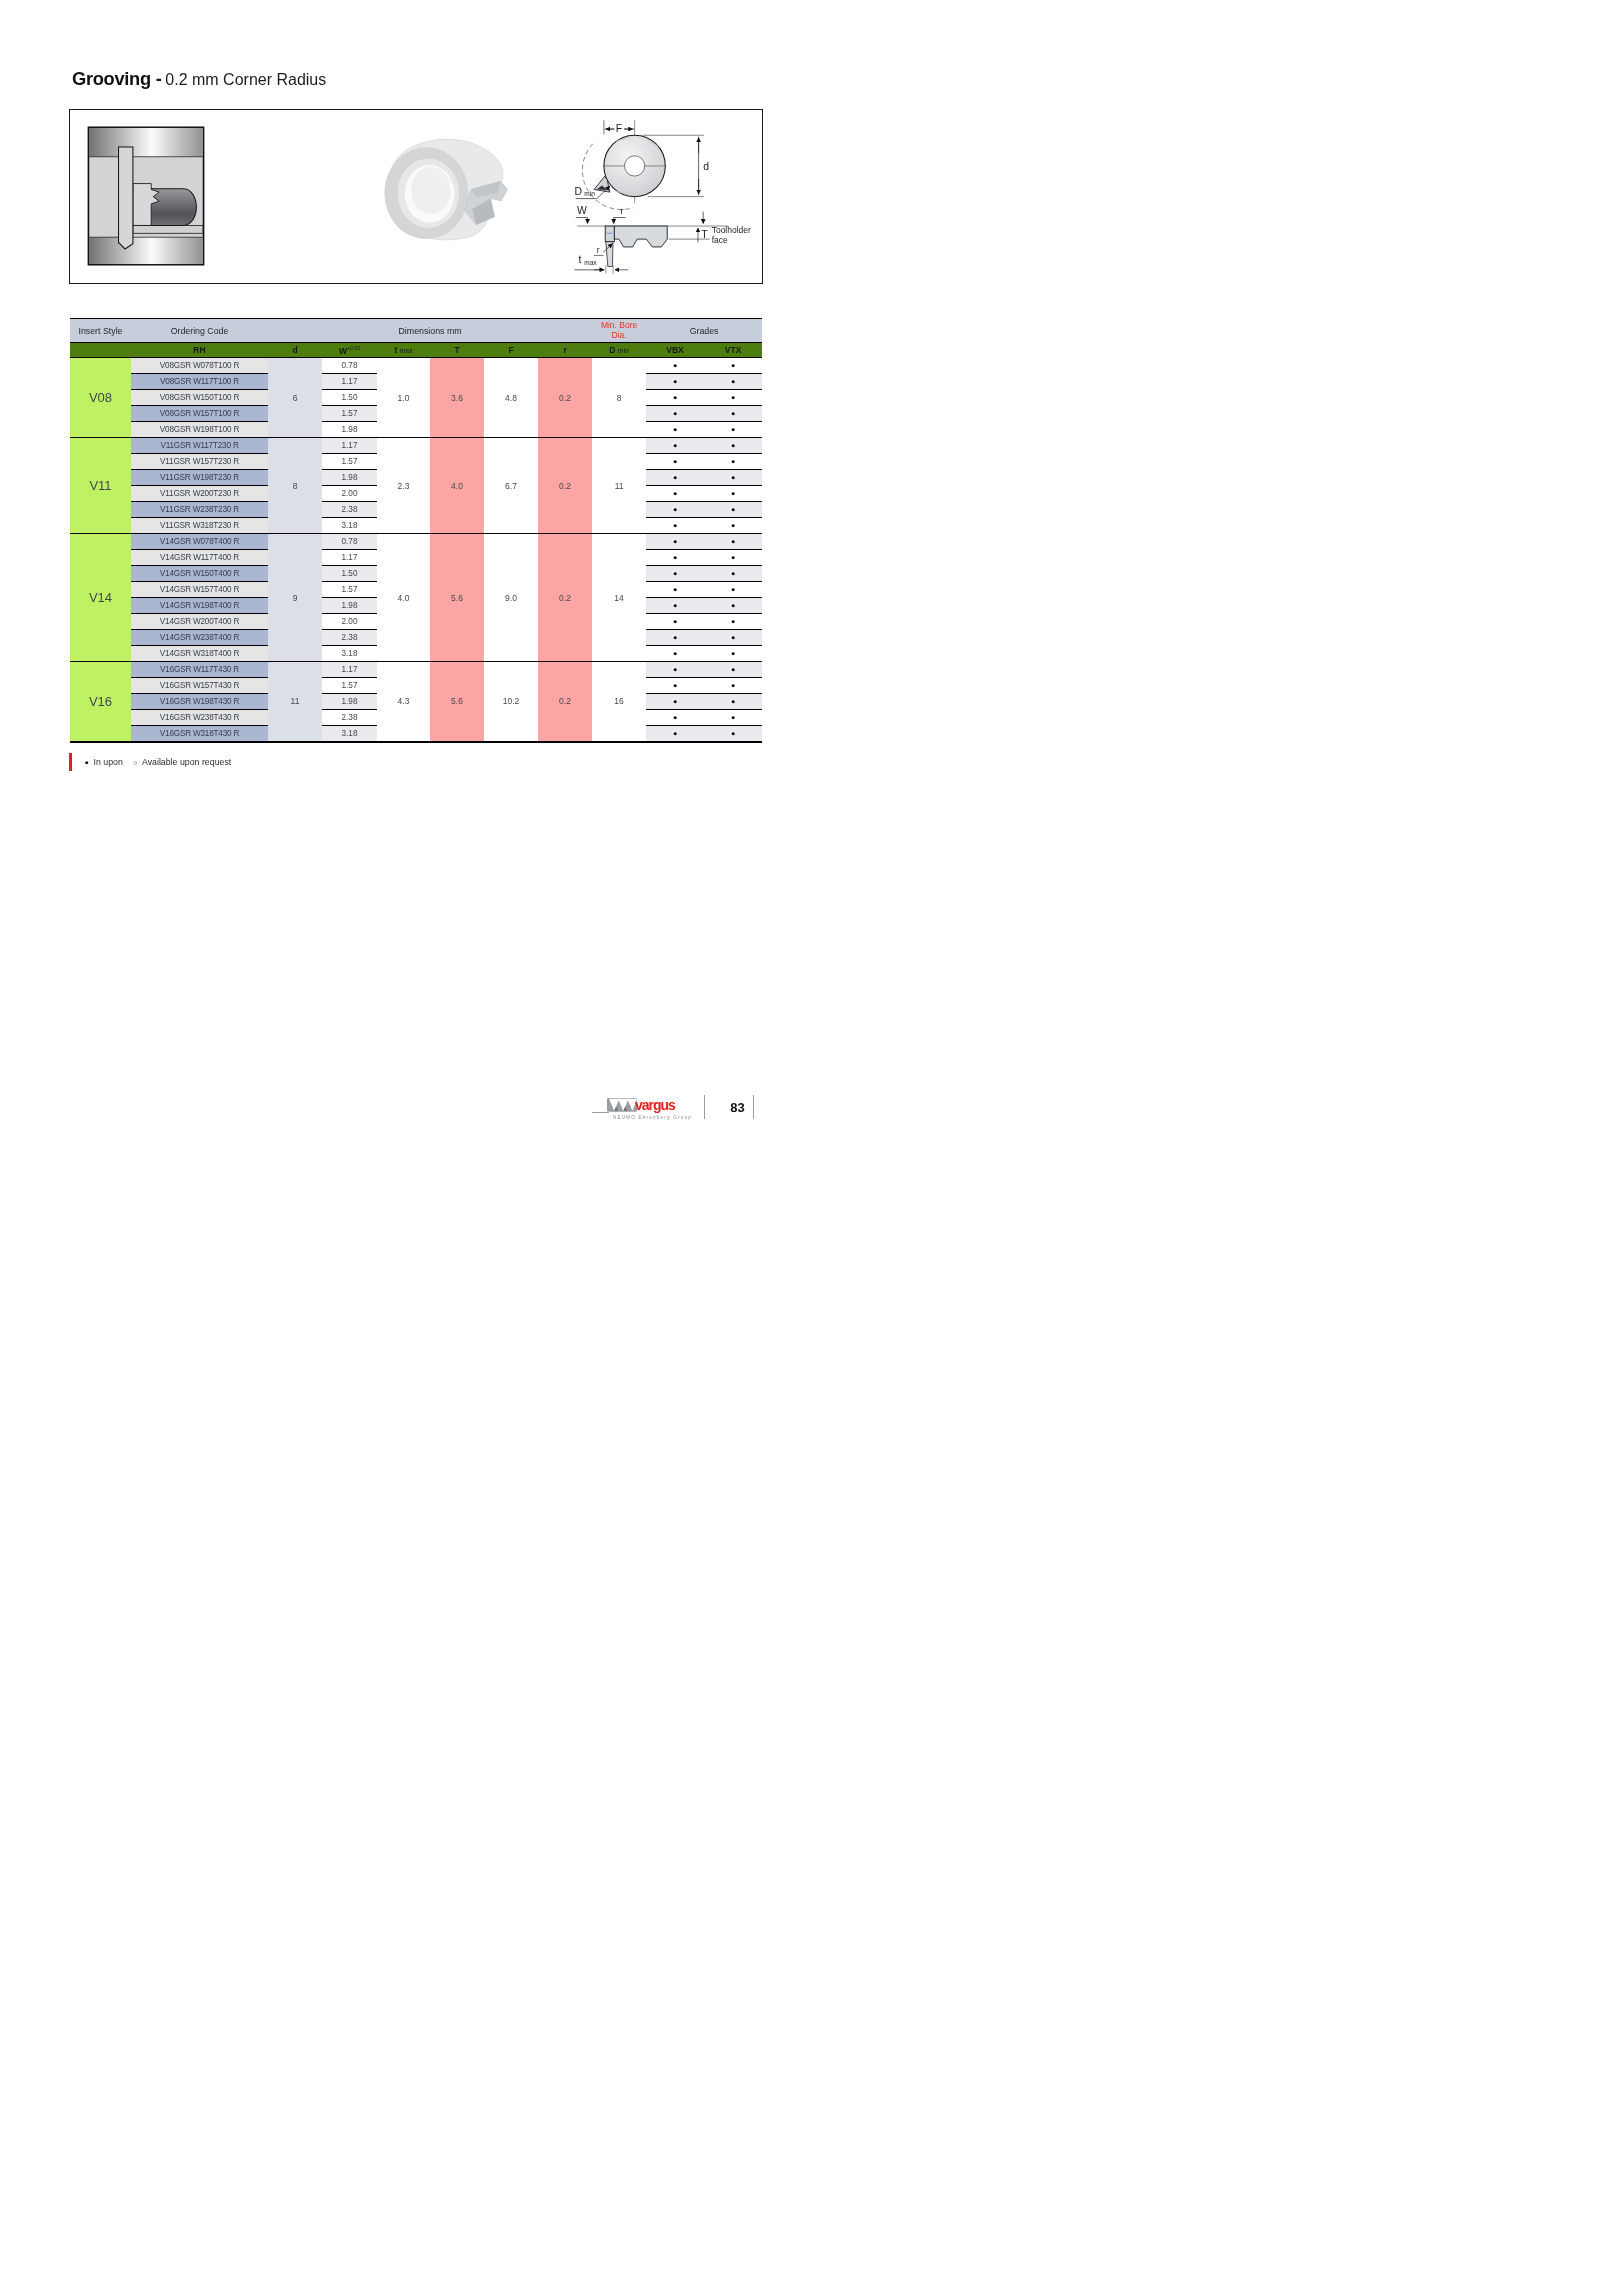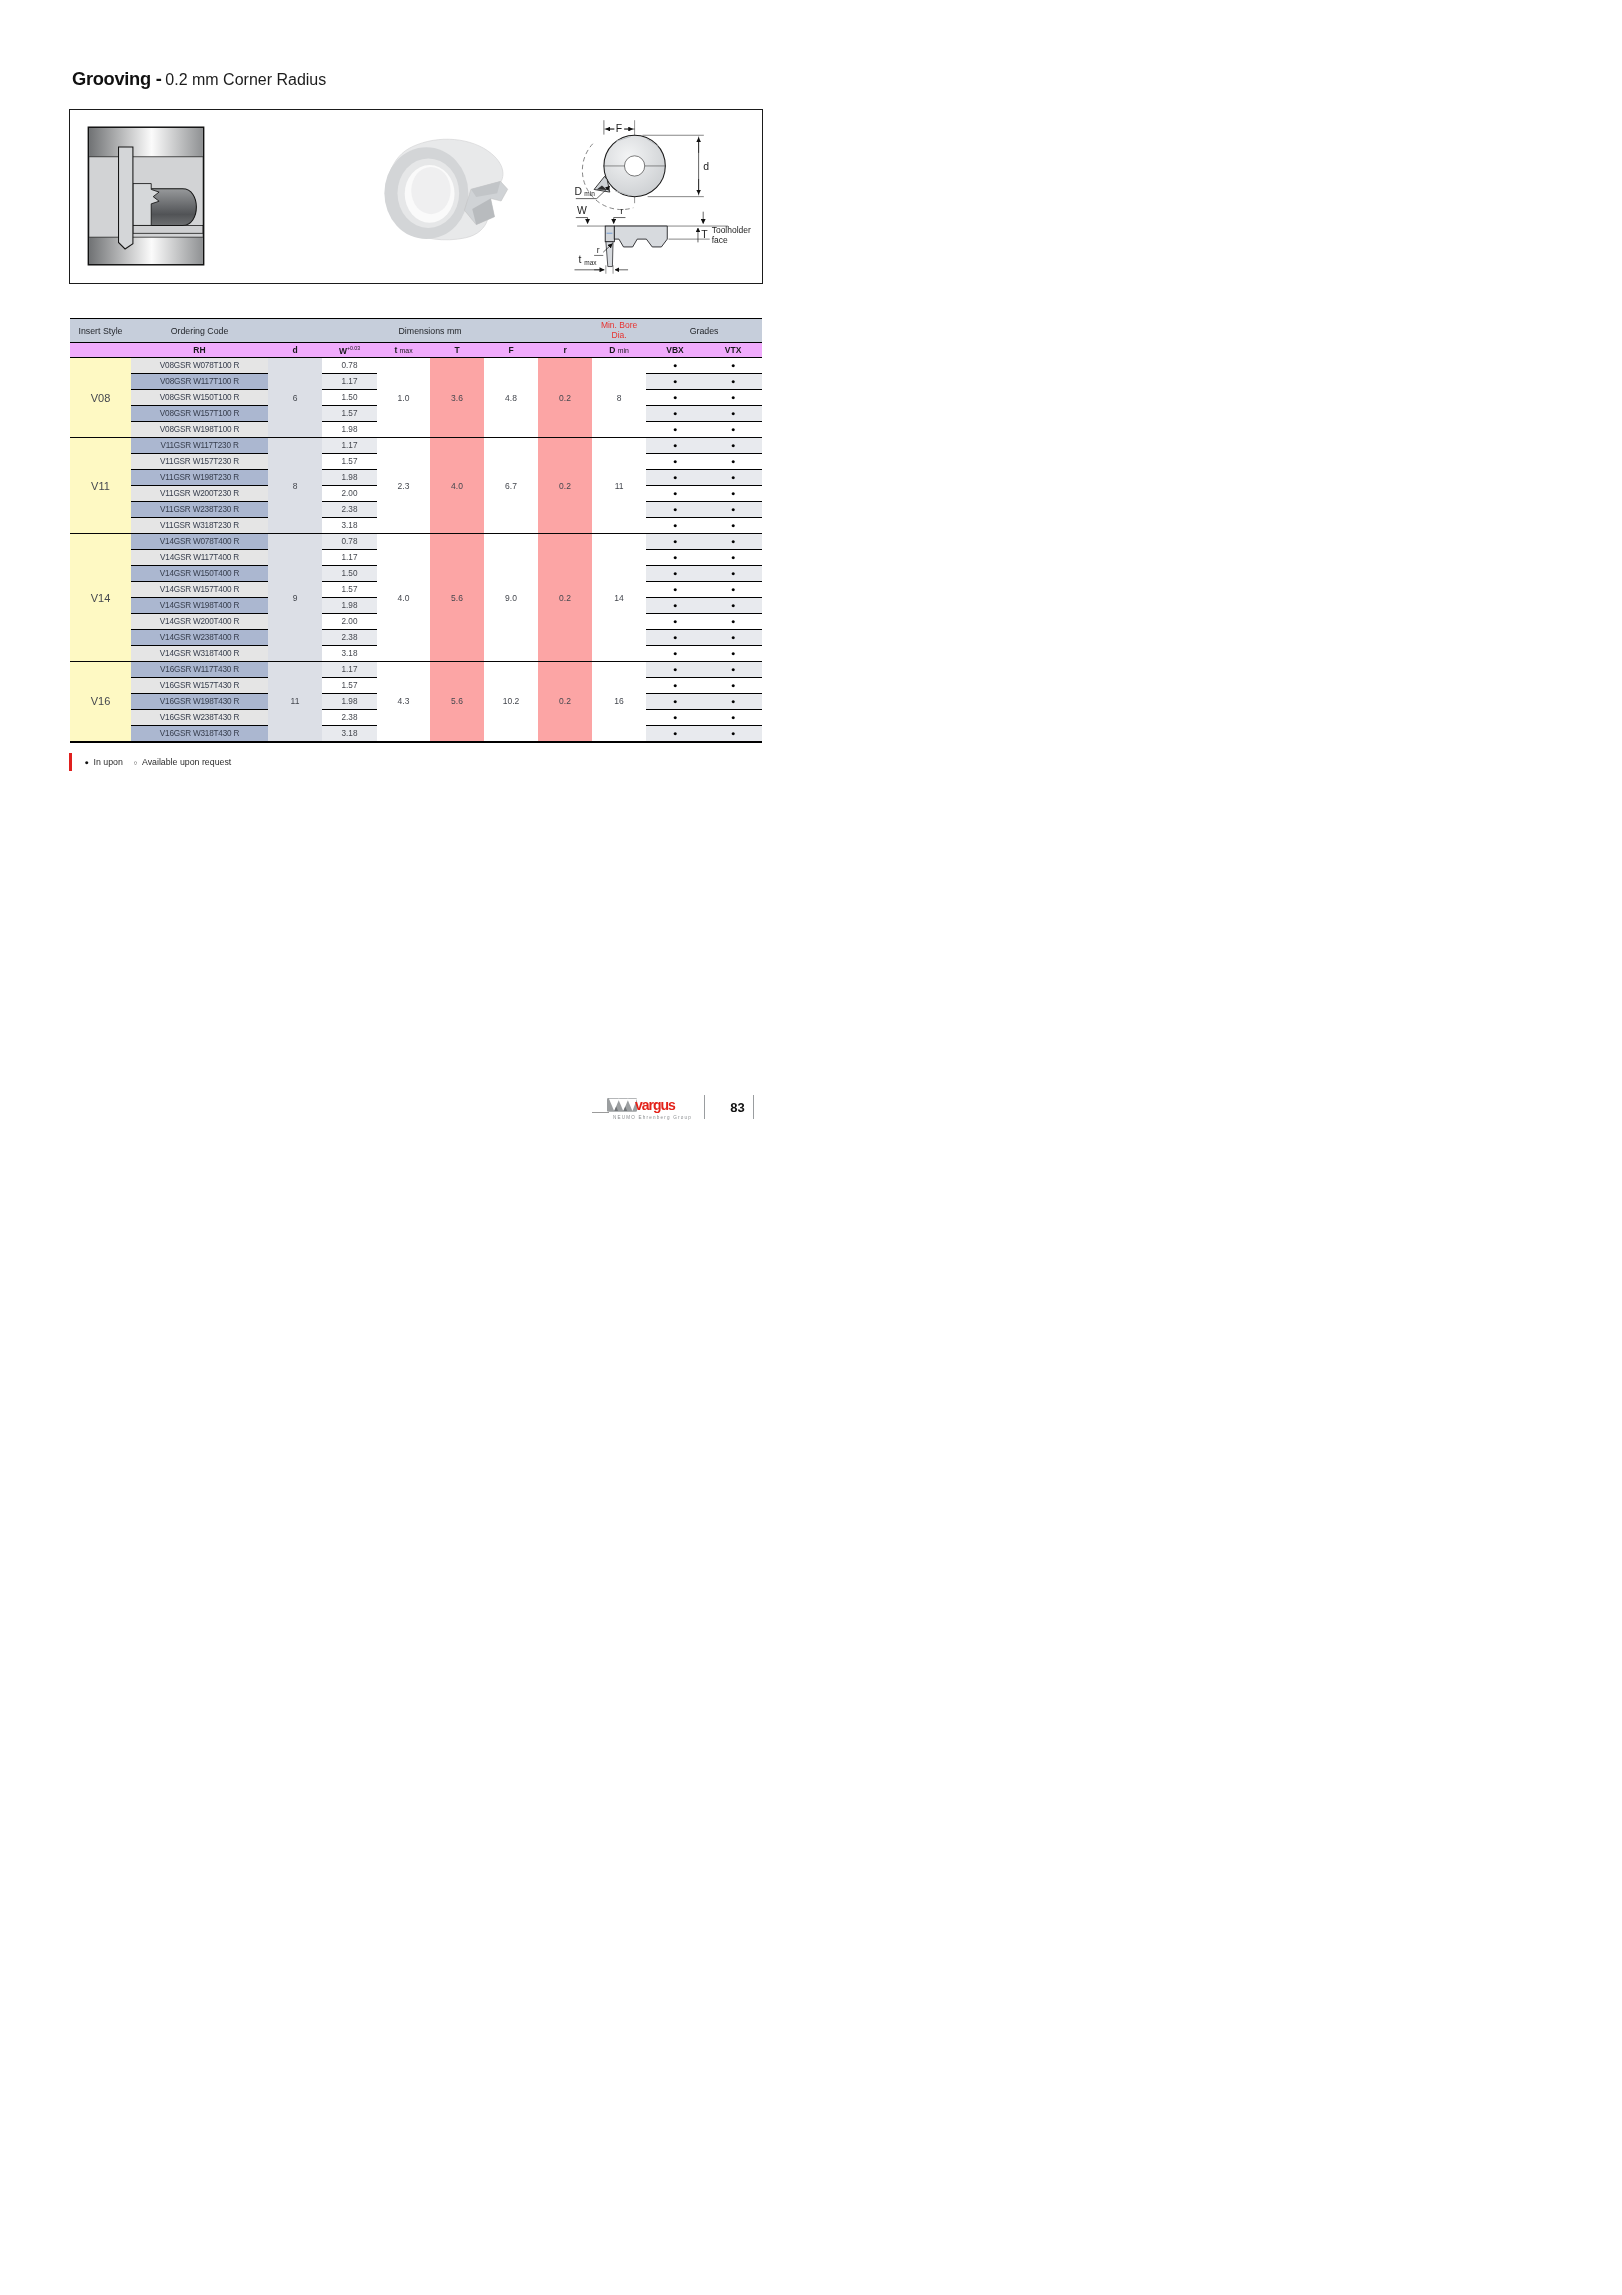--- a/index.html
+++ b/index.html
@@ -18,29 +18,29 @@
   .svg-diagram{left:499px;top:5.2px;width:190px;height:162px;}
   
   .tbl-wrap{position:absolute;left:70px;top:318px;width:692px;}
   table{border-collapse:collapse;table-layout:fixed;width:692px;
         border-top:1.3px solid #000;border-bottom:2px solid #000;}
   th,td{padding:0;margin:0;text-align:center;vertical-align:middle;overflow:hidden;}
   thead tr.h1{height:24px;}
   thead tr.h1 th{background:#c6cedb;border-bottom:1.3px solid #000;font-size:8.8px;
                  font-weight:normal;color:#24272c;}
   thead tr.h2{height:15px;}
-  thead tr.h2 th{background:#f0abfc;border-bottom:1.6px solid #000;font-size:8.5px;
+  thead tr.h2 th{background:#4d7c0f;border-bottom:1.6px solid #000;font-size:8.5px;
                  font-weight:bold;color:#17181a;}
   thead th.hdots{background:#b4b8bf;}
   th .red{color:#e8312e;display:block;line-height:1.12;font-size:8.5px;}
   th sup{font-size:5.2px;font-weight:normal;vertical-align:super;}
   th .q{font-weight:normal;font-size:6.9px;}
   tbody tr{height:16px;}
   td{font-size:8.2px;color:#44474e;}
-  .c-style{background:#fef9c3;font-size:11px;}
+  .c-style{background:#bef264;font-size:13px;}
   .c-code{letter-spacing:-0.2px;color:#373e4d;}
   .lt{background:#e5e5e5;}
   .dk{background:#abb7d0;}
   .c-d{background:#dcdfe6;font-size:8.5px;}
   .wlt{background:#fff;}
   .wdk{background:#e8eaee;}
   .c-mw{background:#fff;font-size:8.5px;}
   .c-mg{background:#fca5a5;font-size:8.5px;}
   .c-dot{font-size:7.2px;color:#000;}
   .sep{border-bottom:0.7px solid #000;}

